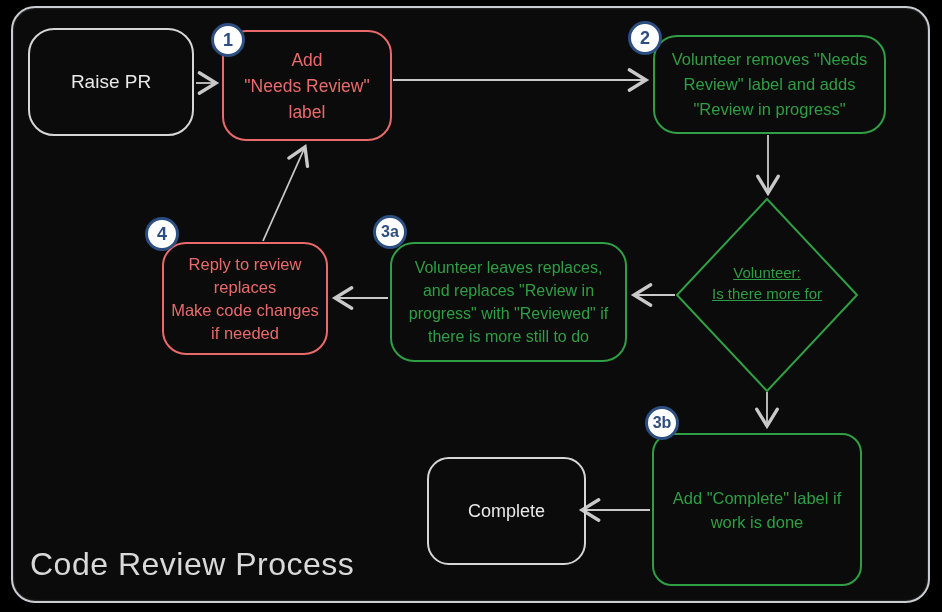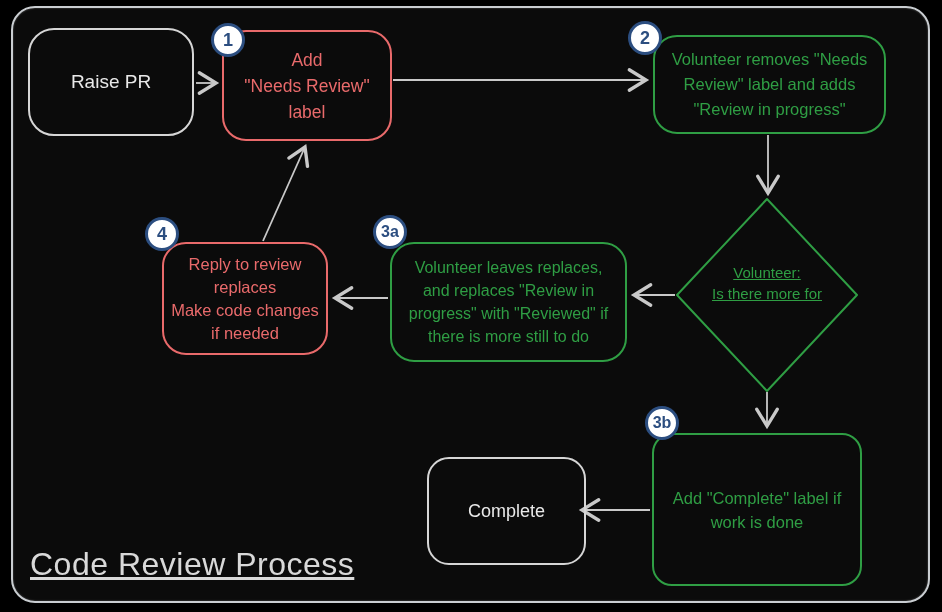--- a/index.html
+++ b/index.html
@@ -31,21 +31,21 @@
   }
   .badge{
     position:absolute;width:34px;height:34px;box-sizing:border-box;
     background:#ffffff;border:3px solid #2c4e80;border-radius:50%;
     color:#2c4e80;font-size:18px;font-weight:700;
     display:flex;align-items:center;justify-content:center;
     z-index:5;
   }
   .title{
     position:absolute;left:30px;top:546px;
-    font-size:32px;color:#d9d9d9;letter-spacing:.5px;text-decoration:underline;
+    font-size:32px;color:#d9d9d9;letter-spacing:.5px;
   }
 </style>
 </head>
 <body>
 
 <div class="frame"></div>
 
 <svg class="overlay" viewBox="0 0 942 612">
   <defs>
     <marker id="ah" viewBox="-12 -7 14 14" refX="0" refY="0" markerWidth="26" markerHeight="26" orient="auto" markerUnits="userSpaceOnUse">

